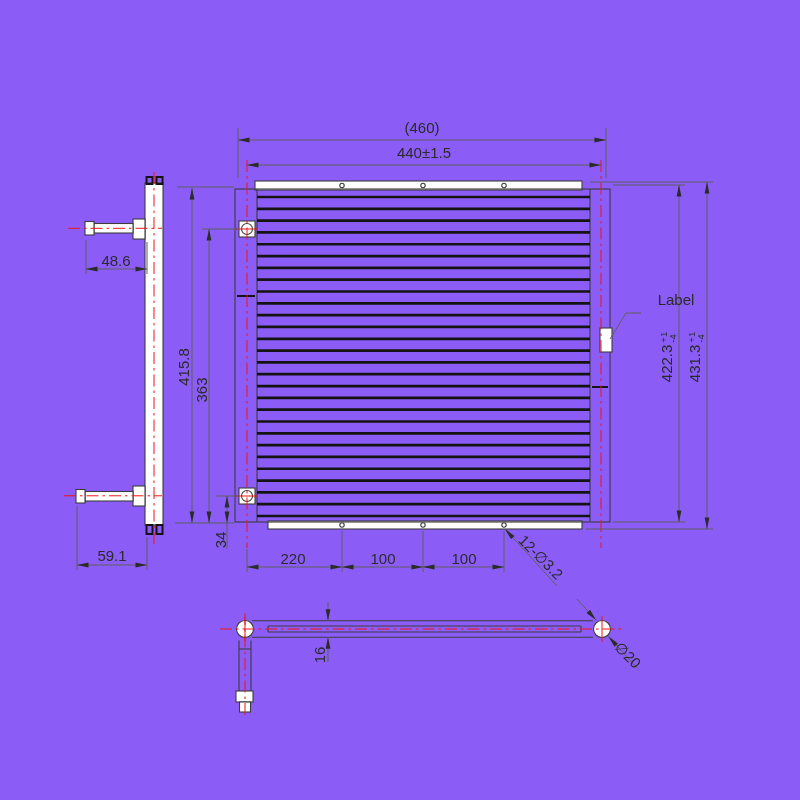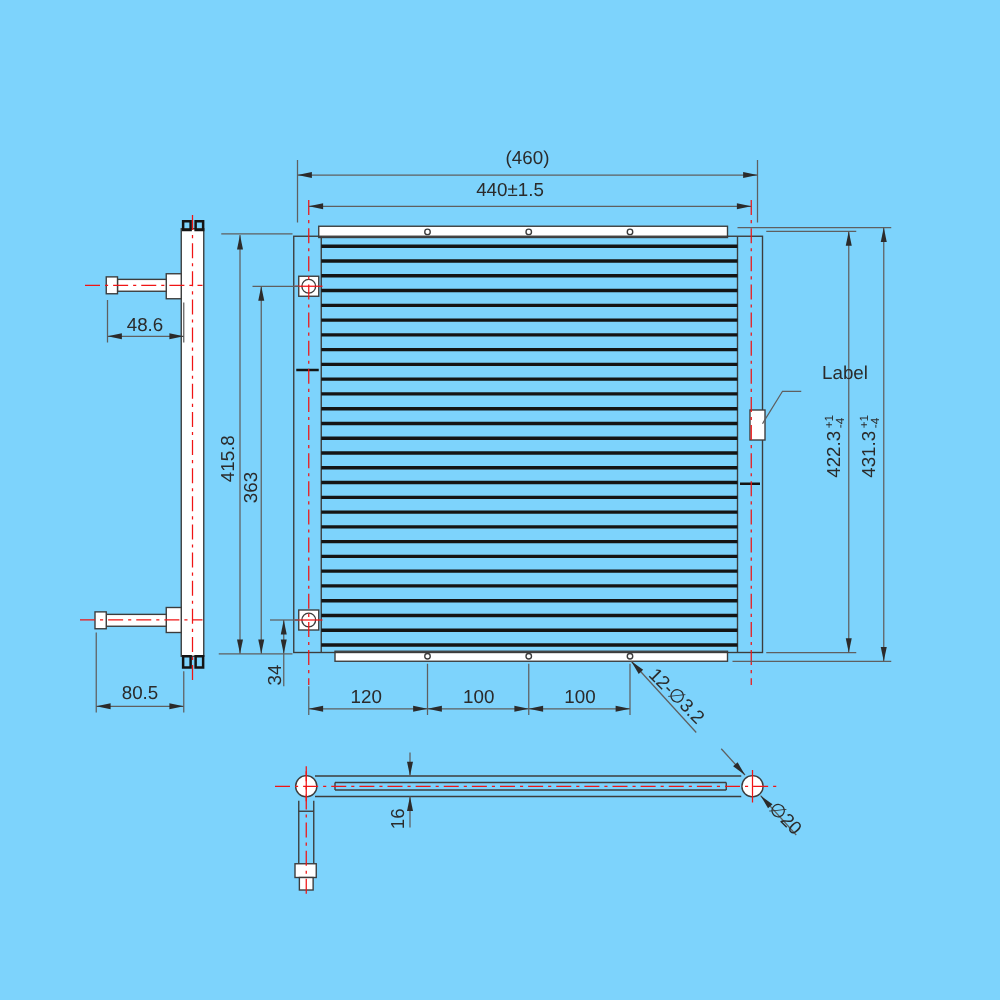--- a/index.html
+++ b/index.html
@@ -1,16 +1,16 @@
 <!DOCTYPE html>
 <html><head>
 <meta charset="utf-8">
 <style>
   html,body{margin:0;padding:0;background:#ffffff;}
-  #canvas{position:relative;width:800px;height:800px;background:#7dd3fc;overflow:hidden;
+  #canvas{position:relative;width:800px;height:800px;background:#8b5cf6;overflow:hidden;
           font-family:"Liberation Sans","DejaVu Sans",sans-serif;}
   #art{position:absolute;left:0;top:0;}
   
   .ol{stroke:#3c3c3c;stroke-width:1.1;fill:none;}
   .olw{stroke:#3c3c3c;stroke-width:1.1;fill:#ffffff;}
   .dk{stroke:#141414;stroke-width:2;fill:none;}
   .tubes line{stroke:#141414;stroke-width:2.7;}
   .dim{stroke:#5f5f5f;stroke-width:1;fill:none;}
   .red{stroke:#f01414;stroke-width:1;fill:none;stroke-dasharray:12 4 2.5 4;}
   .redsolid{stroke:#f01414;stroke-width:1;fill:none;}
@@ -191,40 +191,40 @@
       <line x1="577" y1="599" x2="596" y2="620" marker-end="url(#ma)"></line>
       <line x1="608.5" y1="636.5" x2="637" y2="668" marker-start="url(#mas)"></line>
 
       <line x1="505" y1="529" x2="557" y2="586" marker-start="url(#mas)"></line>
 
       <polyline points="610,339 626,313 641,313"></polyline>
     </g>
   </svg>
 
   <div class="t" style="left:422px;top:127px;">(460)</div>
-  <div class="t" style="left:408px;top:152px;">440±1.5</div>
+  <div class="t" style="left:424px;top:152px;">440±1.5</div>
   <div class="t" style="left:116px;top:260px;">48.6</div>
-  <div class="t" style="left:112px;top:555px;">80.5</div>
+  <div class="t" style="left:112px;top:555px;">59.1</div>
   <div class="t v" style="left:183px;top:367px;">415.8</div>
   <div class="t v" style="left:201px;top:390px;">363</div>
   <div class="t v" style="left:220px;top:540px;">34</div>
 
   <div class="t v" style="left:668px;top:357px;">
     <span>422.3</span><span class="tol">
         <i>+1</i>
         <i>-4</i>
       </span>
   </div>
   <div class="t v" style="left:696px;top:357px;">
     <span>431.3</span><span class="tol">
         <i>+1</i>
         <i>-4</i>
       </span>
   </div>
 
-  <div class="t" style="left:293px;top:558px;">120</div>
+  <div class="t" style="left:293px;top:558px;">220</div>
   <div class="t" style="left:383px;top:558px;">100</div>
   <div class="t" style="left:464px;top:558px;">100</div>
   <div class="t d45" style="left:541px;top:557px;">12-∅3.2</div>
   <div class="t" style="left:659px;top:299px;margin-left:17px;">Label</div>
   <div class="t v" style="left:319px;top:655px;">16</div>
   <div class="t d45" style="left:628px;top:655px;">∅20</div>
 </div>
 
 </body></html>

